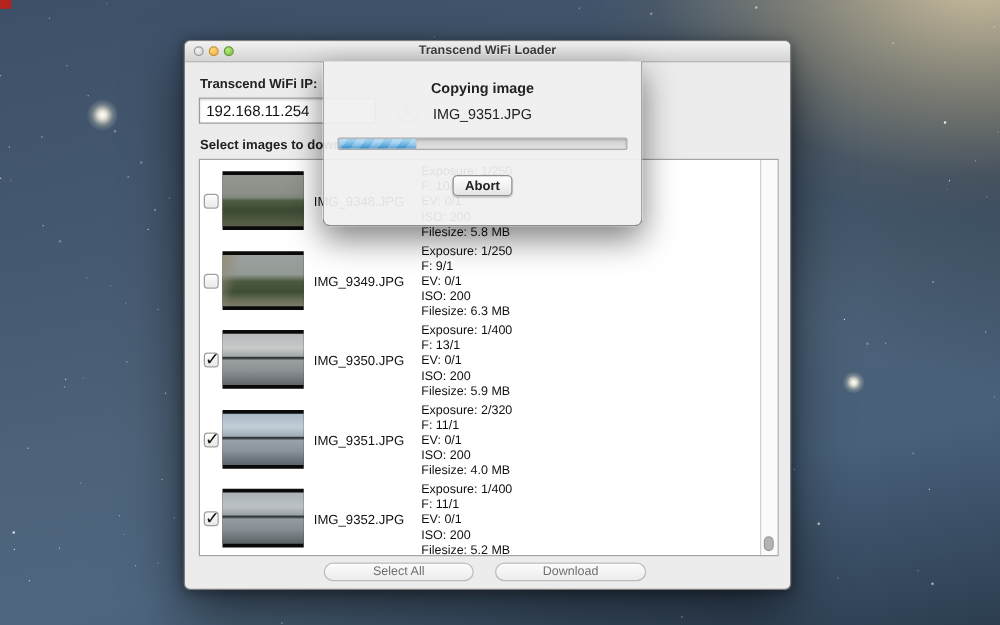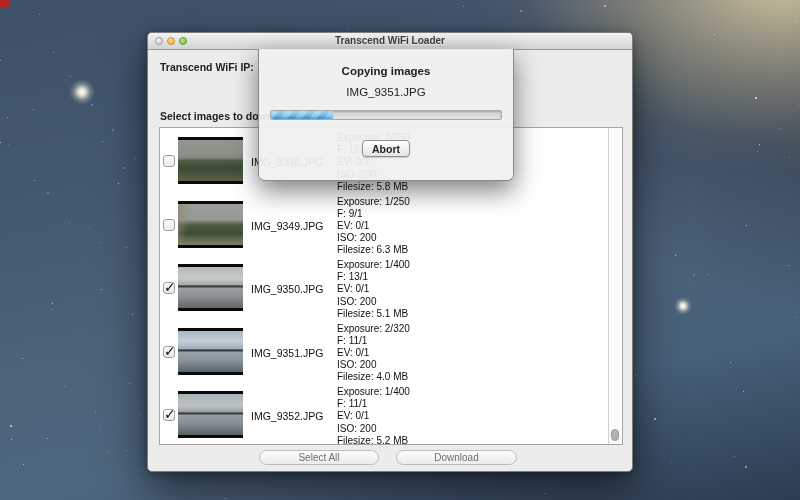--- a/index.html
+++ b/index.html
@@ -257,20 +257,21 @@
 
 <div id="win">
   <div id="titlebar">
     <span class="light close"></span>
     <span class="light min"></span>
     <span class="light zoom"></span>
     <span class="win-title">Transcend WiFi Loader</span>
   </div>
 
   <span class="field-label" id="ip-label">Transcend WiFi IP:</span>
+  <input id="ip-input" value="192.168.11.254" style="">
   <span id="refresh-btn">↻</span>
 
   <span class="field-label" id="select-label">Select images to download:</span>
 
   <div id="list">
     <div class="row">
       <span class="cb"></span>
       <span class="thumb t1">
           <span class="ph"></span>
         </span>
@@ -301,21 +302,21 @@
       <span class="cb checked"></span>
       <span class="thumb t3">
           <span class="ph"></span>
         </span>
       <span class="fname">IMG_9350.JPG</span>
       <div class="exif">
         <div>Exposure: 1/400</div>
         <div>F: 13/1</div>
         <div>EV: 0/1</div>
         <div>ISO: 200</div>
-        <div>Filesize: 5.1 MB</div>
+        <div>Filesize: 5.9 MB</div>
       </div>
     </div>
     <div class="row">
       <span class="cb checked"></span>
       <span class="thumb t4">
           <span class="ph"></span>
         </span>
       <span class="fname">IMG_9351.JPG</span>
       <div class="exif">
         <div>Exposure: 2/320</div>
@@ -341,20 +342,20 @@
     </div>
     <div id="scrolltrack">
       <div id="scrollthumb"></div>
     </div>
   </div>
 
   <button class="pill-btn" id="select-all-btn">Select All</button>
   <button class="pill-btn" id="download-btn">Download</button>
 
   <div id="sheet">
-    <div id="sheet-title">Copying images</div>
+    <div id="sheet-title">Copying image</div>
     <div id="sheet-file">IMG_9351.JPG</div>
     <div id="progress">
       <div id="progress-fill" style="width: 27%;"></div>
     </div>
     <button id="abort-btn">Abort</button>
   </div>
 </div>
 
 </body></html>

